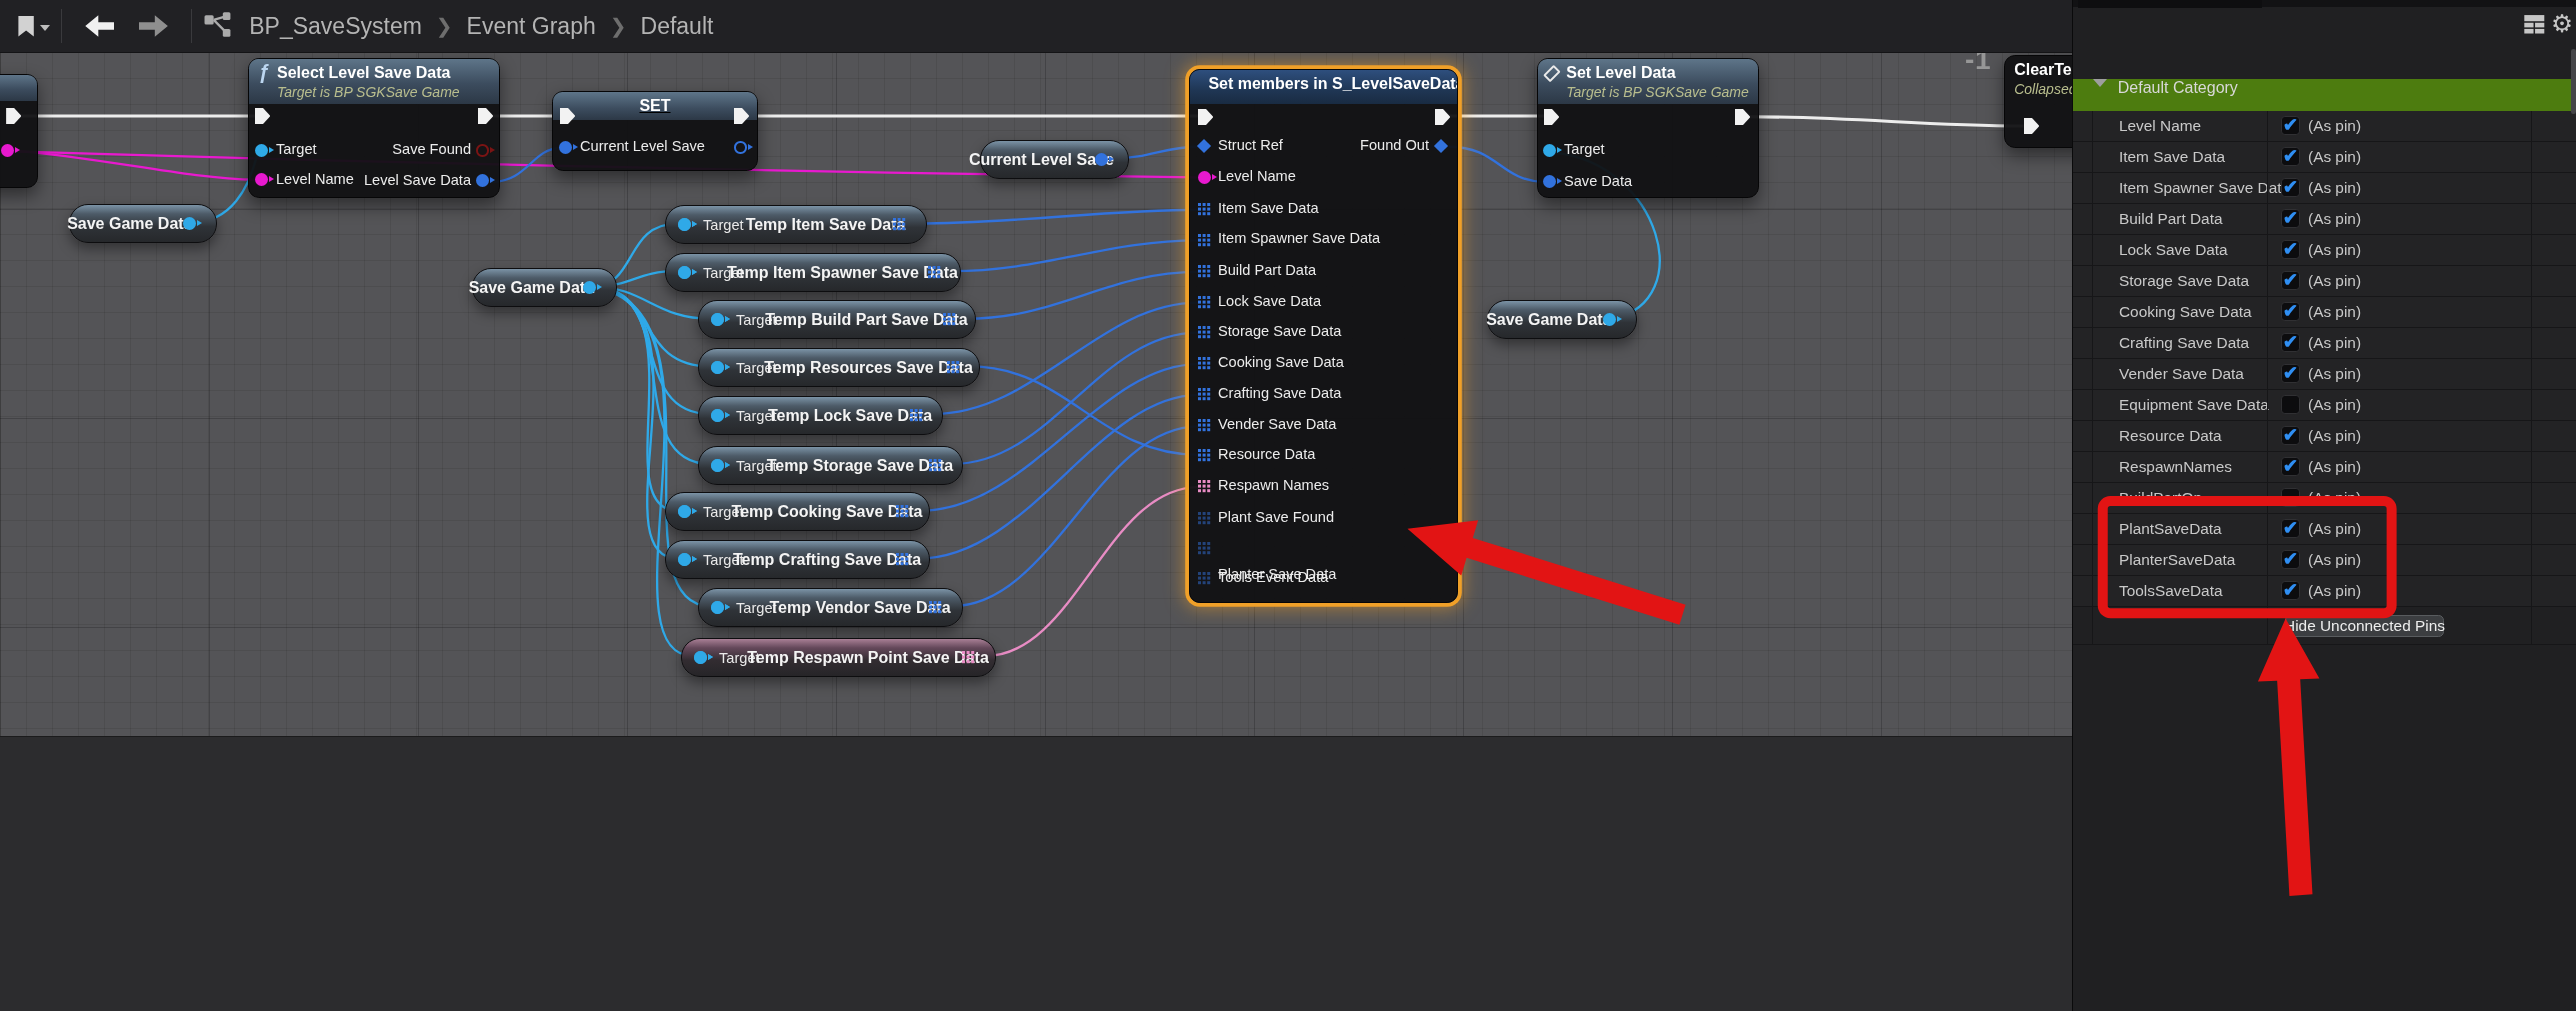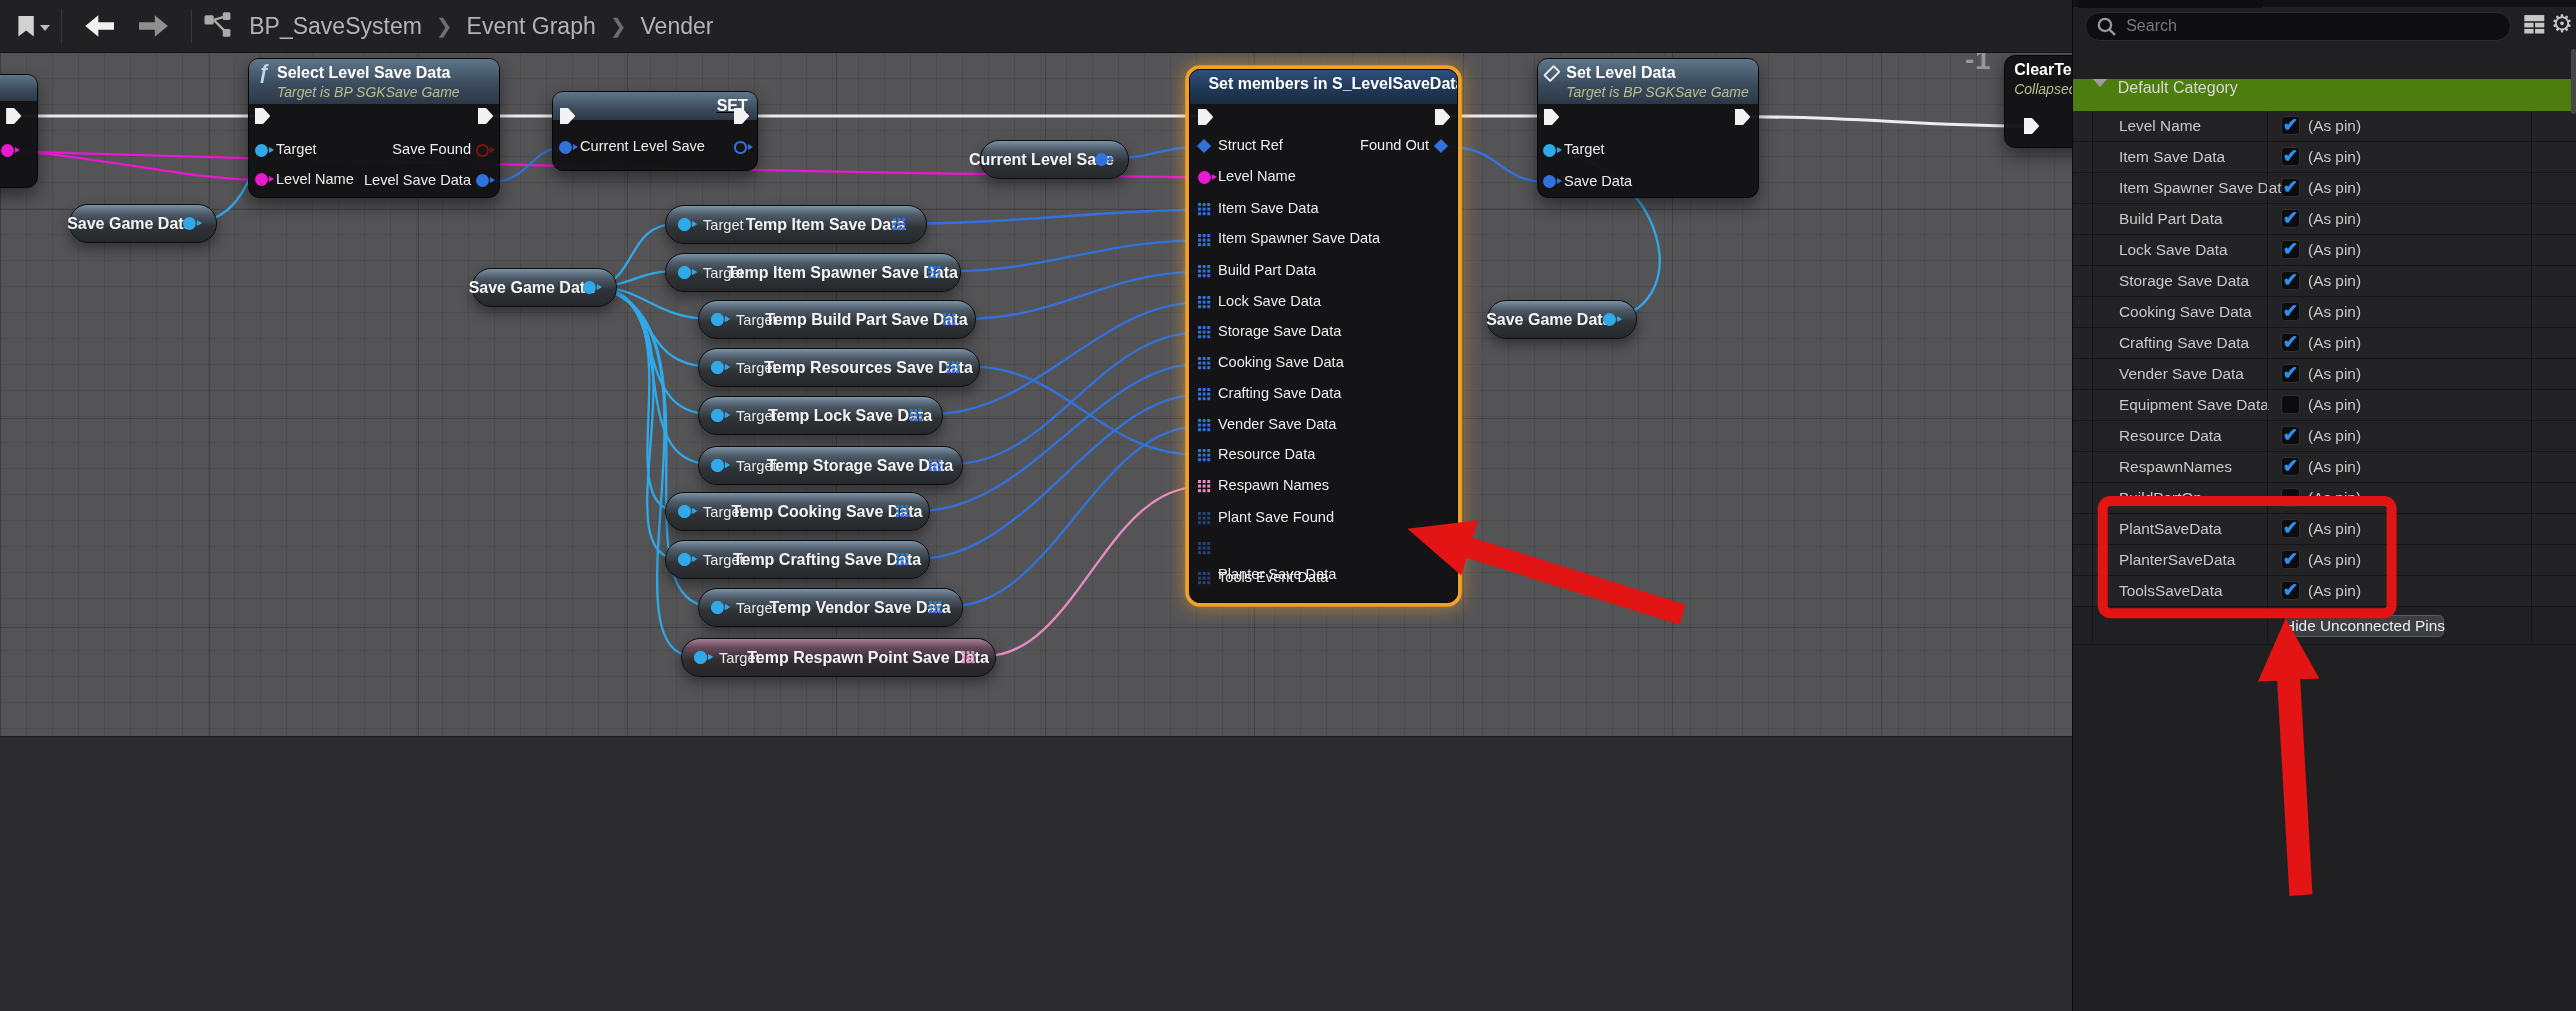--- a/index.html
+++ b/index.html
@@ -33,21 +33,21 @@
   #zoom-label{position:absolute;left:1965px;top:12.3px;z-index:5;font-size:28px;font-weight:bold;
     color:rgba(158,158,158,.9);letter-spacing:0.8px;}
   
   .node{position:absolute;z-index:2;background:rgba(17,17,19,.95);border:1.5px solid #060607;
     border-radius:10.8px;box-shadow:0 7.7px 17px rgba(0,0,0,.45);}
   .node.selected{box-shadow:0 0 0 3.8px #f0a028,0 0 18.4px 4.6px rgba(240,160,40,.55);}
   .nhead{position:absolute;left:0;top:0;right:0;border-radius:9.2px 9.2px 0 0;overflow:hidden;
     display:flex;align-items:flex-start;padding:3.1px 9.2px 0 9.2px;box-sizing:border-box;}
   .nhead.fn{background:linear-gradient(180deg,#5e7589,#3c4c5e 55%,#2c3846);}
   .nhead.struct{background:linear-gradient(180deg,#2e4f7e,#1f3654 60%,#192b42);}
-  .nhead.set{background:linear-gradient(180deg,#5e7589,#3c4c5e 60%,#2c3846);justify-content:flex-end;text-decoration:underline;}
+  .nhead.set{background:linear-gradient(180deg,#5e7589,#3c4c5e 60%,#2c3846);justify-content:center;text-decoration:underline;}
   .nhead.plain{background:transparent;}
   .ntitle{font-size:16px;font-weight:bold;color:#fff;line-height:21.5px;white-space:nowrap;}
   .nsub{font-size:14px;font-style:italic;color:#b9be8e;line-height:17px;white-space:nowrap;}
   .fnicon{font-size:20px;font-style:italic;font-weight:bold;color:#bcd6f0;margin-right:7.7px;line-height:21.5px;}
   .diamicon{width:10.8px;height:10.8px;border:2.3px solid #e9e9e9;transform:rotate(45deg);margin:3.8px 9.2px 0 0;border-radius:1.5px;}
   .capsicon{width:18.4px;height:8.5px;border-radius:4.6px;background:#f2f2f2;margin:7px 9.2px 0 0;}
   
   .pill{position:absolute;z-index:2;height:37px;border:1.5px solid #0d0d0f;border-radius:19px;
     box-shadow:0 6.1px 12.3px rgba(0,0,0,.4);
     background:linear-gradient(180deg,#7b93a6 0%,#4d5b68 24%,#2f3338 58%,#26282b 100%);}
@@ -573,34 +573,27 @@
       <rect x="2" y="4" width="12" height="12" rx="2" fill="#ababab"></rect>
       <rect x="26" y="0" width="10" height="10" rx="2" fill="#ababab"></rect>
       <rect x="26" y="22" width="10" height="10" rx="2" fill="#ababab"></rect>
       <path d="M14 10 L31 5 M14 10 L31 27" stroke="#ababab" stroke-width="3" fill="none"></path>
     </svg>
     <div id="crumbs" style="margin-left:14px;">
         <span>BP_SaveSystem</span>
         <span class="sep">❯</span>
         <span>Event Graph</span>
         <span class="sep">❯</span>
-        <span>Vender</span>
+        <span>Default</span>
       </div>
   </div>
 
   <div id="panel">
     <div class="topstrip"></div>
     <div class="topnotch"></div>
-    <div id="searchbox">
-      <svg width="23" height="23" viewBox="0 0 30 30" style="margin-left:9.2px;">
-        <circle cx="13" cy="13" r="8" fill="none" stroke="#9a9a9a" stroke-width="3"></circle>
-        <path d="M19 19 L26 26" stroke="#9a9a9a" stroke-width="3"></path>
-      </svg>
-      <span class="ph">Search</span>
-    </div>
     <svg class="mini-icon" style="left:449px;" viewBox="0 0 32 32">
       <rect x="3" y="4" width="26" height="8" fill="#c6c6c6"></rect>
       <rect x="3" y="14" width="12" height="6" fill="#c6c6c6"></rect>
         <rect x="17" y="14" width="12" height="6" fill="#c6c6c6"></rect>
       <rect x="3" y="22" width="12" height="6" fill="#c6c6c6"></rect>
         <rect x="17" y="22" width="12" height="6" fill="#c6c6c6"></rect>
     </svg>
     <div class="mini-icon" style="left:478px;font-size:24.6px;line-height:24.6px;">⚙</div>
 
     <div id="sec-defaultcat">

